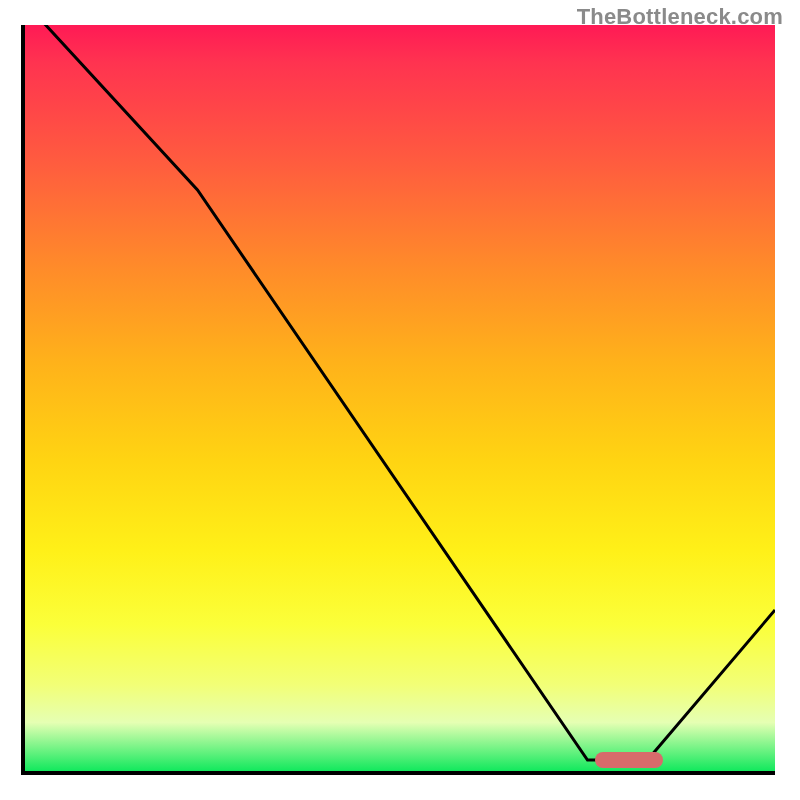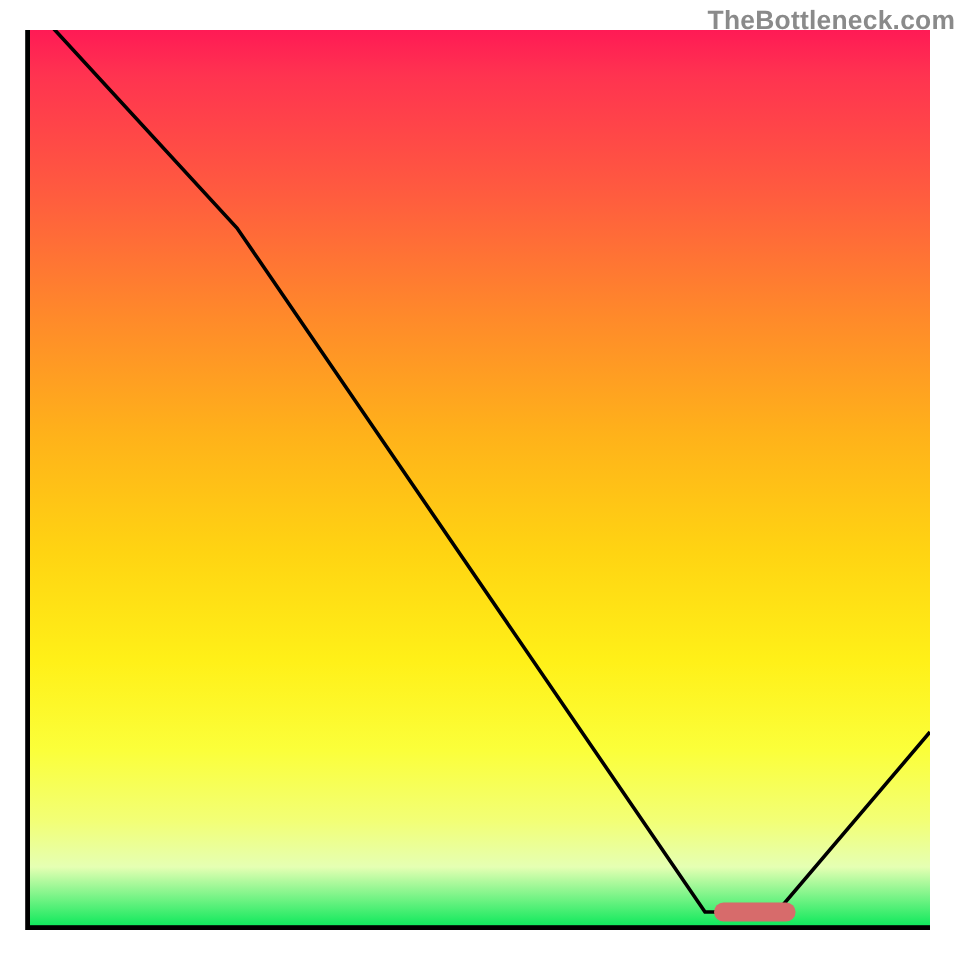--- a/index.html
+++ b/index.html
@@ -7,21 +7,21 @@
     padding: 0;
     width: 800px;
     height: 800px;
     position: relative;
     background: #fff;
     font-family: Arial, sans-serif;
   }
   .watermark {
     position: absolute;
     top: 4px;
-    right: 4px;
+    right: 17px;
     font-size: 22px;
     font-weight: bold;
     color: #8a8a8a;
     letter-spacing: 0.2px;
     z-index: 10;
   }
   .plot-area {
     position: absolute;
     left: 25px;
     top: 25px;

